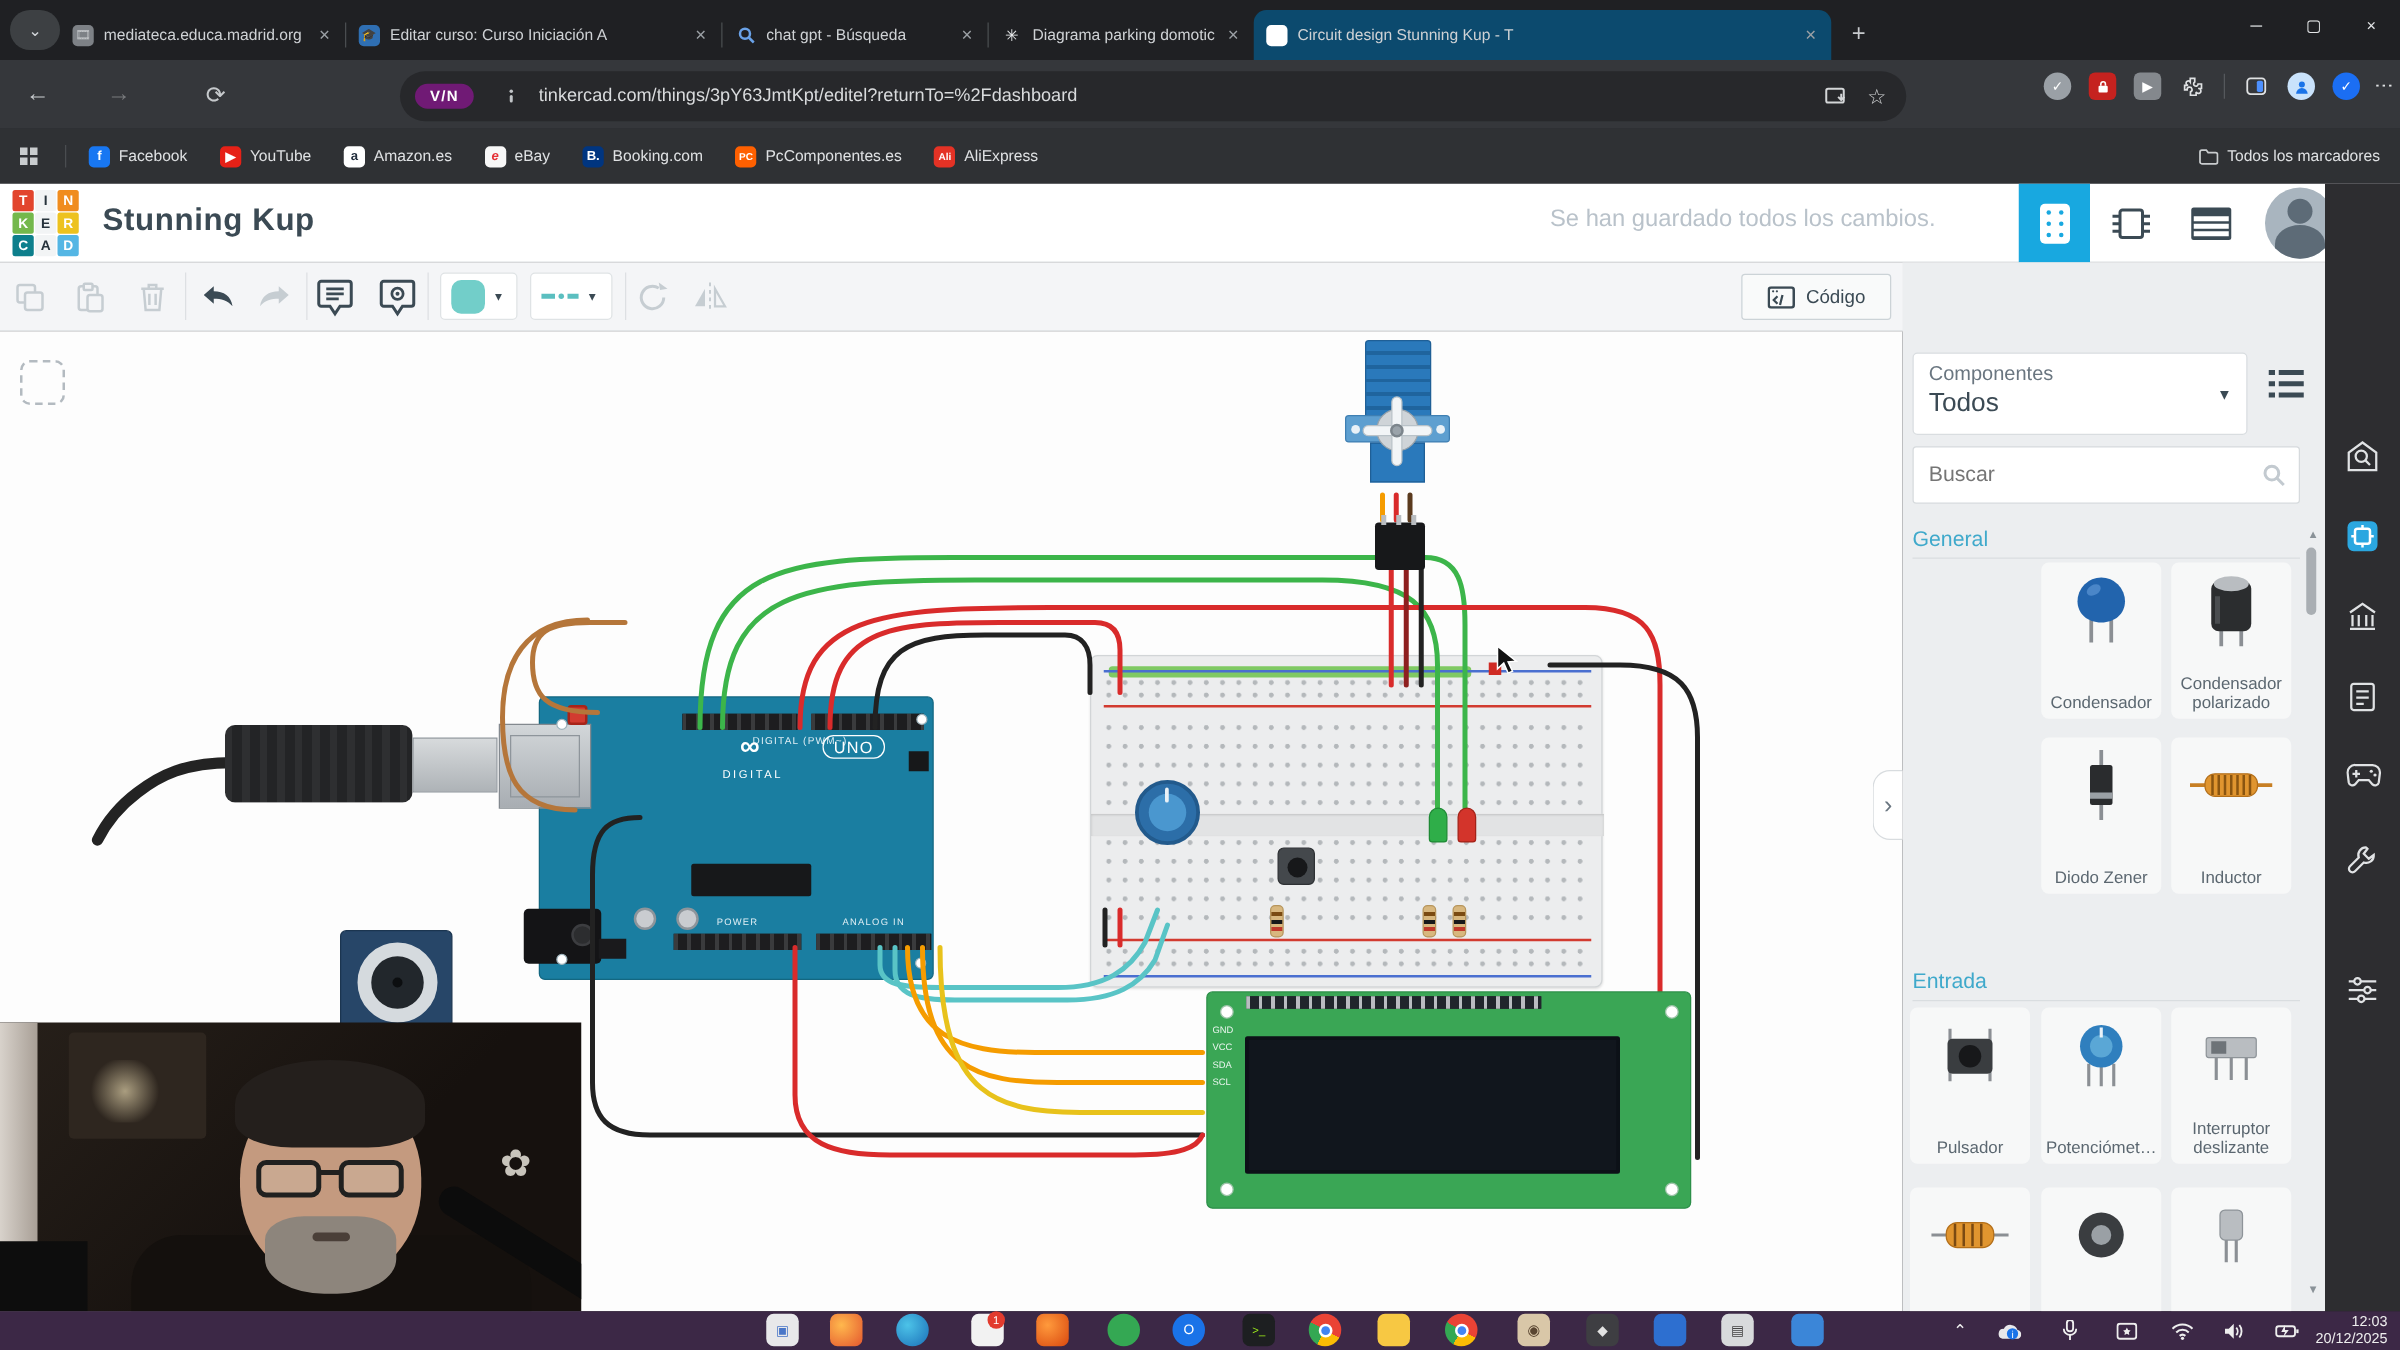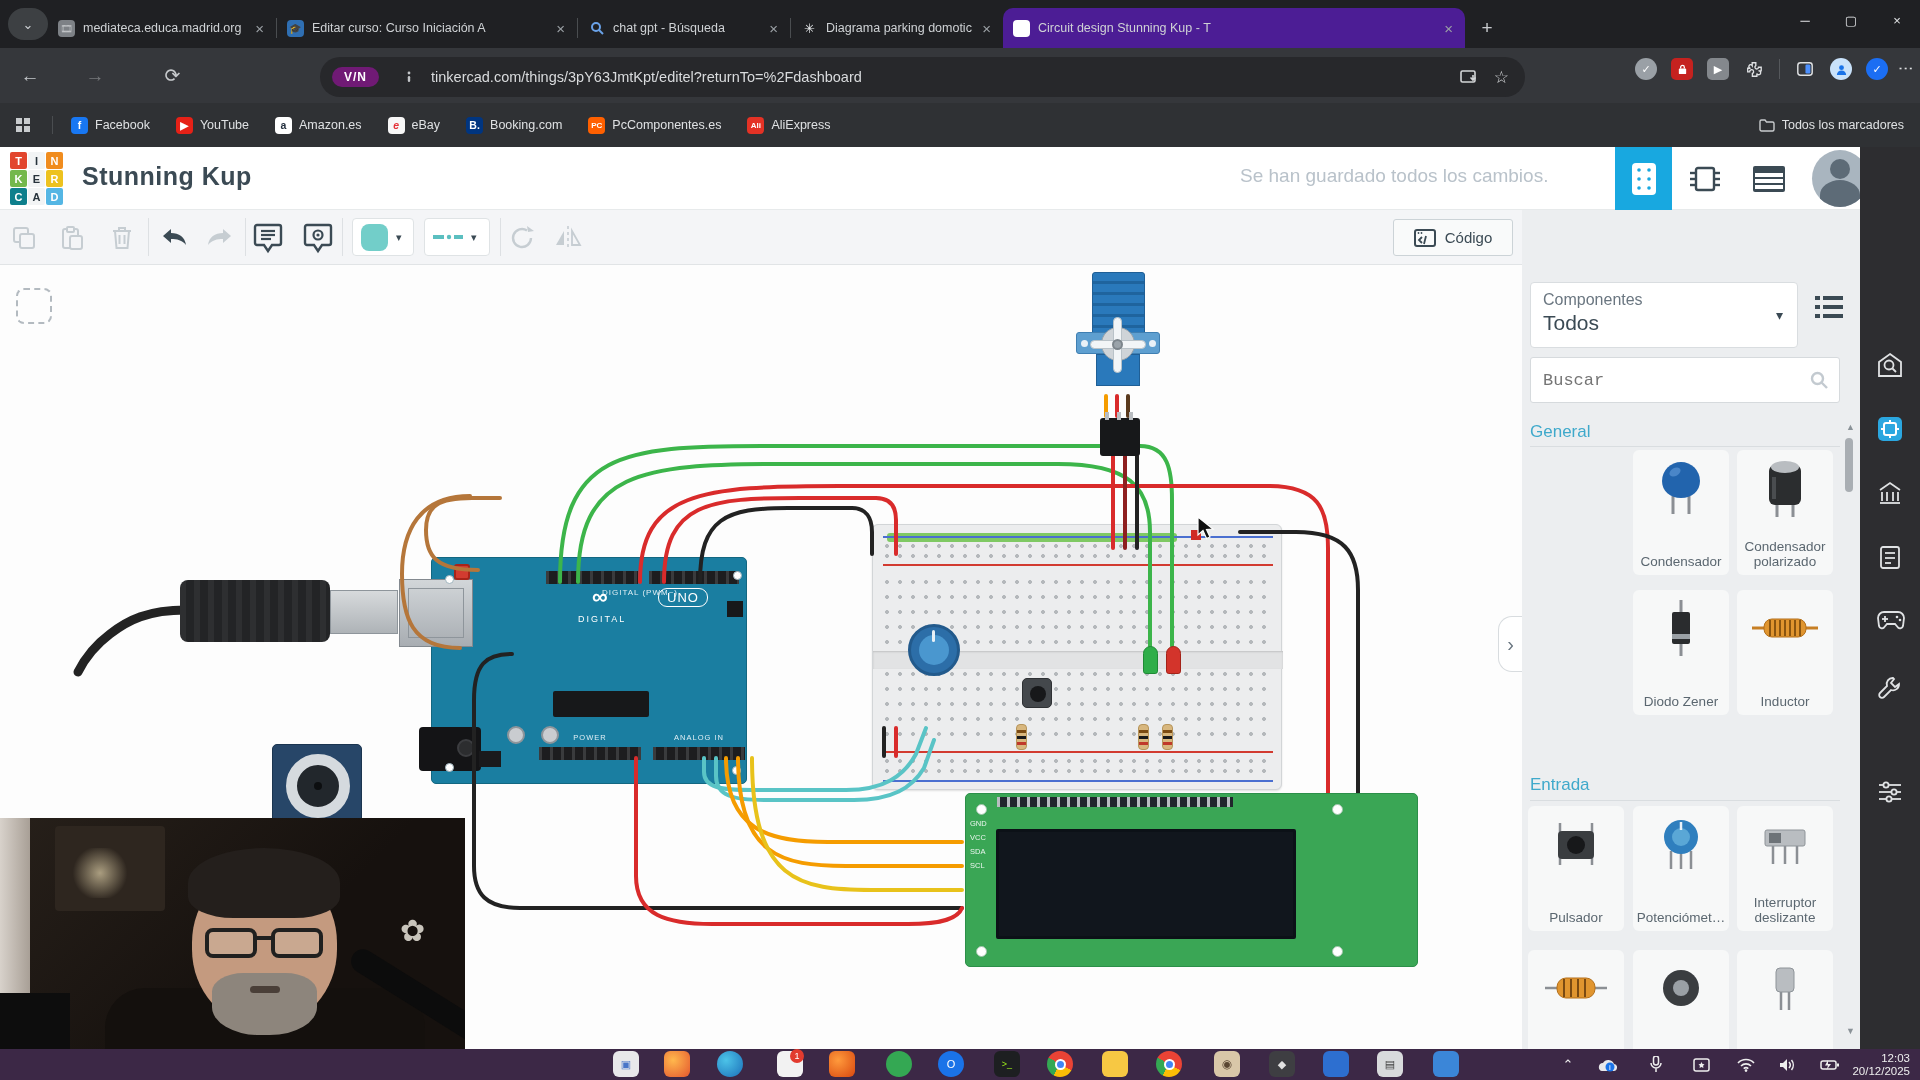--- a/index.html
+++ b/index.html
@@ -7,21 +7,21 @@
     font-family:"Liberation Sans",sans-serif;-webkit-font-smoothing:antialiased}
   .abs{position:absolute}
   
   #tabbar{position:absolute;left:0;top:0;width:1920px;height:48px;background:#1f2023;display:flex;align-items:center}
   .tabsearch{width:40px;height:32px;margin-left:8px;border-radius:16px;background:#3d4043;color:#cfd2d6;
     display:flex;align-items:center;justify-content:center;font-size:13px}
   .tab{height:40px;margin-top:8px;display:flex;align-items:center;gap:8px;padding:0 10px;color:#c7cacd;
     font-size:12.5px;position:relative;min-width:0}
   .tab .ttl{flex:1;white-space:nowrap;overflow:hidden;color:#cfd2d5}
   .tab .tx{color:#9ba0a5;font-size:15px;padding:0 2px}
-  .tab.active{background:#4c1d95;border-radius:10px 10px 0 0;color:#eceef0;height:40px}
+  .tab.active{background:#0c4a6e;border-radius:10px 10px 0 0;color:#eceef0;height:40px}
   .tabsep{width:1px;height:20px;background:#4a4d50;margin-top:8px}
   .fav{width:17px;height:17px;border-radius:4px;flex:0 0 17px;display:flex;align-items:center;justify-content:center;font-size:10px}
   .newtab{width:28px;height:28px;margin:8px 0 0 8px;color:#c7cacd;font-size:19px;display:flex;align-items:center;justify-content:center}
   .winctl{position:absolute;right:0;top:0;height:40px;display:flex;align-items:center}
   .winctl span{width:46px;text-align:center;color:#e4e6e8;font-size:13px}
   #navbar{position:absolute;left:0;top:48px;width:1920px;height:55px;background:#35373b;display:flex;align-items:center}
   .navic{color:#c6c9cc;font-size:19px;text-align:center}
   #omni{position:absolute;left:320px;top:57px;width:1205px;height:40px;border-radius:20px;background:#27282b;
     display:flex;align-items:center;color:#d9dbdd;font-size:14.5px}
   .vpnpill{margin-left:12px;background:#701a75;color:#fff;border-radius:12px;padding:3px 12px;font-size:12px;font-weight:bold;letter-spacing:1px}
@@ -467,21 +467,21 @@
     <div class="abs" style="left:14px;top:68px;width:56px;height:9px;background:#f2f5f7;border-radius:5px;border:1px solid #b9c2c8"></div>
     <div class="abs" style="left:37px;top:45px;width:9px;height:56px;background:#f2f5f7;border-radius:5px;border:1px solid #b9c2c8"></div>
     <div class="abs" style="left:36px;top:67px;width:11px;height:11px;border-radius:50%;background:#9aa3aa;border:2px solid #7c858c"></div>
   </div>
   <div class="abs" style="left:1100px;top:153px;width:40px;height:38px;background:#17181a;border-radius:3px">
     <div class="abs" style="left:5px;top:-6px;width:4px;height:8px;background:#b9bdc1"></div>
     <div class="abs" style="left:17px;top:-6px;width:4px;height:8px;background:#b9bdc1"></div>
     <div class="abs" style="left:29px;top:-6px;width:4px;height:8px;background:#b9bdc1"></div>
   </div>
 
-  <div class="abs" style="left:965px;top:528px;width:453px;height:174px;background:#3aa655;border:1px solid #2c8f49;border-radius:5px">
+  <div class="abs" style="left:965px;top:528px;width:388px;height:174px;background:#3aa655;border:1px solid #2c8f49;border-radius:5px">
     <div class="abs" style="left:31px;top:3px;width:236px;height:10px;background:#20262c;background-image:repeating-linear-gradient(90deg,#b9bdc1 0 3px,#20262c 3px 10px)"></div>
     <div class="abs" style="left:4px;top:23px;font-size:7.5px;color:#eaf5ee;line-height:14px">
       <div>GND</div>
         <div>VCC</div>
         <div>SDA</div>
         <div>SCL</div>
     </div>
     <div class="abs" style="left:30px;top:35px;width:300px;height:110px;background:#11161d;border:3px solid #0c1117;border-radius:2px"></div>
     <div class="abs" style="left:10px;top:10px;width:11px;height:11px;border-radius:50%;background:#fff;border:1.5px solid #9fc4aa"></div>
     <div class="abs" style="left:366px;top:10px;width:11px;height:11px;border-radius:50%;background:#fff;border:1.5px solid #9fc4aa"></div>
@@ -511,21 +511,21 @@
     <svg width="30" height="26" viewBox="0 0 30 26">
         <rect x="1" y="2" width="5" height="4" fill="#3b4a54"></rect>
         <rect x="9" y="2" width="20" height="4" fill="#3b4a54"></rect>
         <rect x="1" y="11" width="5" height="4" fill="#3b4a54"></rect>
         <rect x="9" y="11" width="20" height="4" fill="#3b4a54"></rect>
         <rect x="1" y="20" width="5" height="4" fill="#3b4a54"></rect>
         <rect x="9" y="20" width="20" height="4" fill="#3b4a54"></rect>
       </svg>
   </div>
   <div class="abs" style="left:8px;top:147px;width:310px;height:46px;background:#fff;border:1px solid #d6dadd;border-radius:3px;display:flex;align-items:center">
-    <input style="border: none; outline: none; flex: 1 1 0%; padding: 0px 12px; font-size: 17px; color: rgb(59, 74, 84); font-family: Liberation Mono, monospace; background: transparent;" placeholder="Buscar">
+    <input style="border: none; outline: none; flex: 1 1 0%; padding: 0px 12px; font-size: 17px; color: rgb(59, 74, 84); font-family: Liberation Sans, sans-serif; background: transparent;" placeholder="Buscar">
     <svg width="20" height="20" viewBox="0 0 20 20" style="margin-right:10px">
         <circle cx="8.5" cy="8.5" r="5.5" fill="none" stroke="#c3cad0" stroke-width="2.4"></circle>
         <line x1="12.5" y1="12.5" x2="18" y2="18" stroke="#c3cad0" stroke-width="2.4"></line>
       </svg>
   </div>
 
   <div class="abs seccap" style="left:8px;top:212px">General</div>
   <div class="abs" style="left:8px;top:236px;width:310px;height:1px;background:#d9dde0"></div>
 
   <div class="tile" style="left:111px;top:240px">

